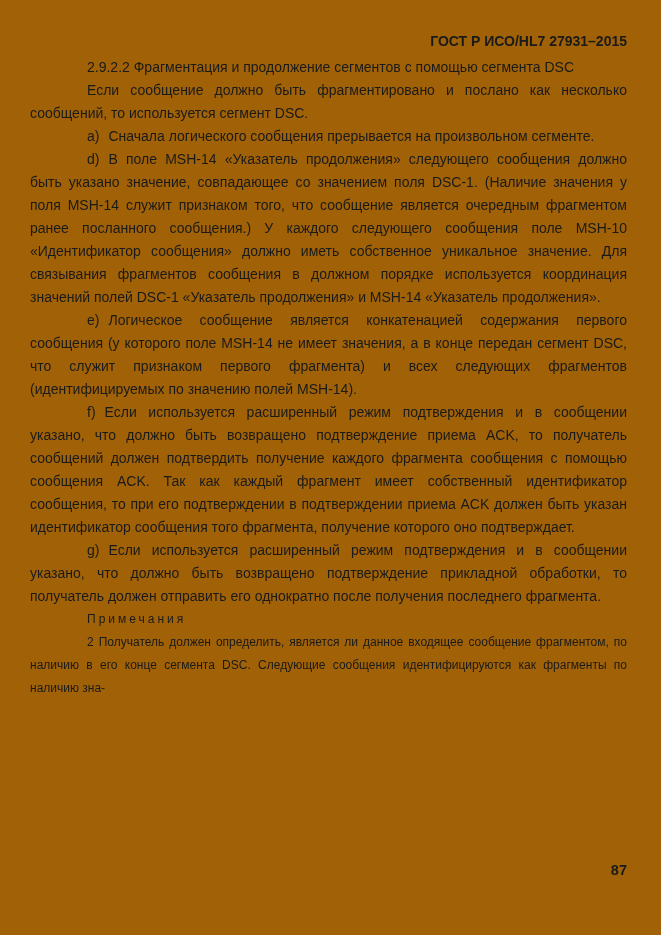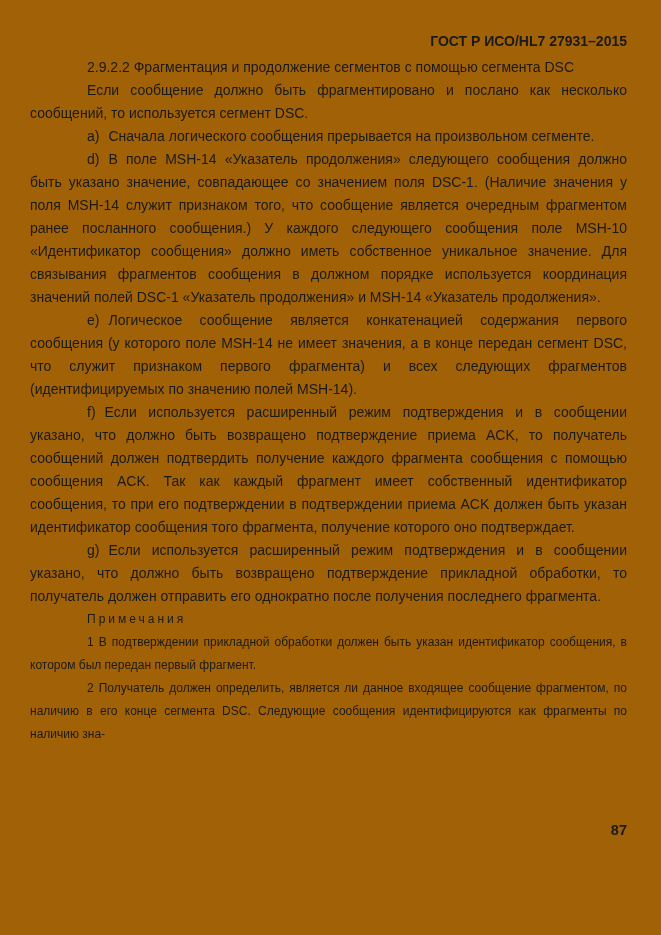--- a/index.html
+++ b/index.html
@@ -49,21 +49,21 @@
   }
   .notes p {
     margin: 0;
     text-indent: 57px;
   }
   .notes-heading {
     letter-spacing: 3px;
   }
   .page-number {
     position: absolute;
-    top: 822px;
+    top: 862px;
     right: 34px;
     font-weight: bold;
     font-size: 14.5px;
   }
 </style>
 </head>
 <body>
 
 <div class="page">
 
@@ -84,21 +84,20 @@
 
     <p><span class="li-label">e)</span><span>Логическое сообщение является конкатенацией содержания первого сообщения (у которого поле MSH-14 не имеет значения, а в конце передан сегмент DSC, что служит признаком первого фрагмента) и всех следующих фрагментов (идентифицируемых по значению полей MSH-14).</span></p>
 
     <p><span class="li-label">f)</span><span>Если используется расширенный режим подтверждения и в сообщении указано, что должно быть возвращено подтверждение приема ACK, то получатель сообщений должен подтвердить получение каждого фрагмента сообщения с помощью сообщения ACK. Так как каждый фрагмент имеет собственный идентификатор сообщения, то при его подтверждении в подтверждении приема ACK должен быть указан идентификатор сообщения того фрагмента, получение которого оно подтверждает.</span></p>
 
     <p><span class="li-label">g)</span><span>Если используется расширенный режим подтверждения и в сообщении указано, что должно быть возвращено подтверждение прикладной обработки, то получатель должен отправить его однократно после получения последнего фрагмента.</span></p>
 
     <div class="notes">
       <p><span class="notes-heading">Примечания</span></p>
 
-      <p><span class="note-num">1</span><span>В подтверждении прикладной обработки должен быть указан идентификатор сообщения, в котором был передан первый фрагмент.</span></p>
 
       <p><span class="note-num">2</span><span>Получатель должен определить, является ли данное входящее сообщение фрагментом, по наличию в его конце сегмента DSC. Следующие сообщения идентифицируются как фрагменты по наличию зна-</span></p>
     </div>
 
   </div>
 
   <div class="page-number">87</div>
 
 </div>
 

